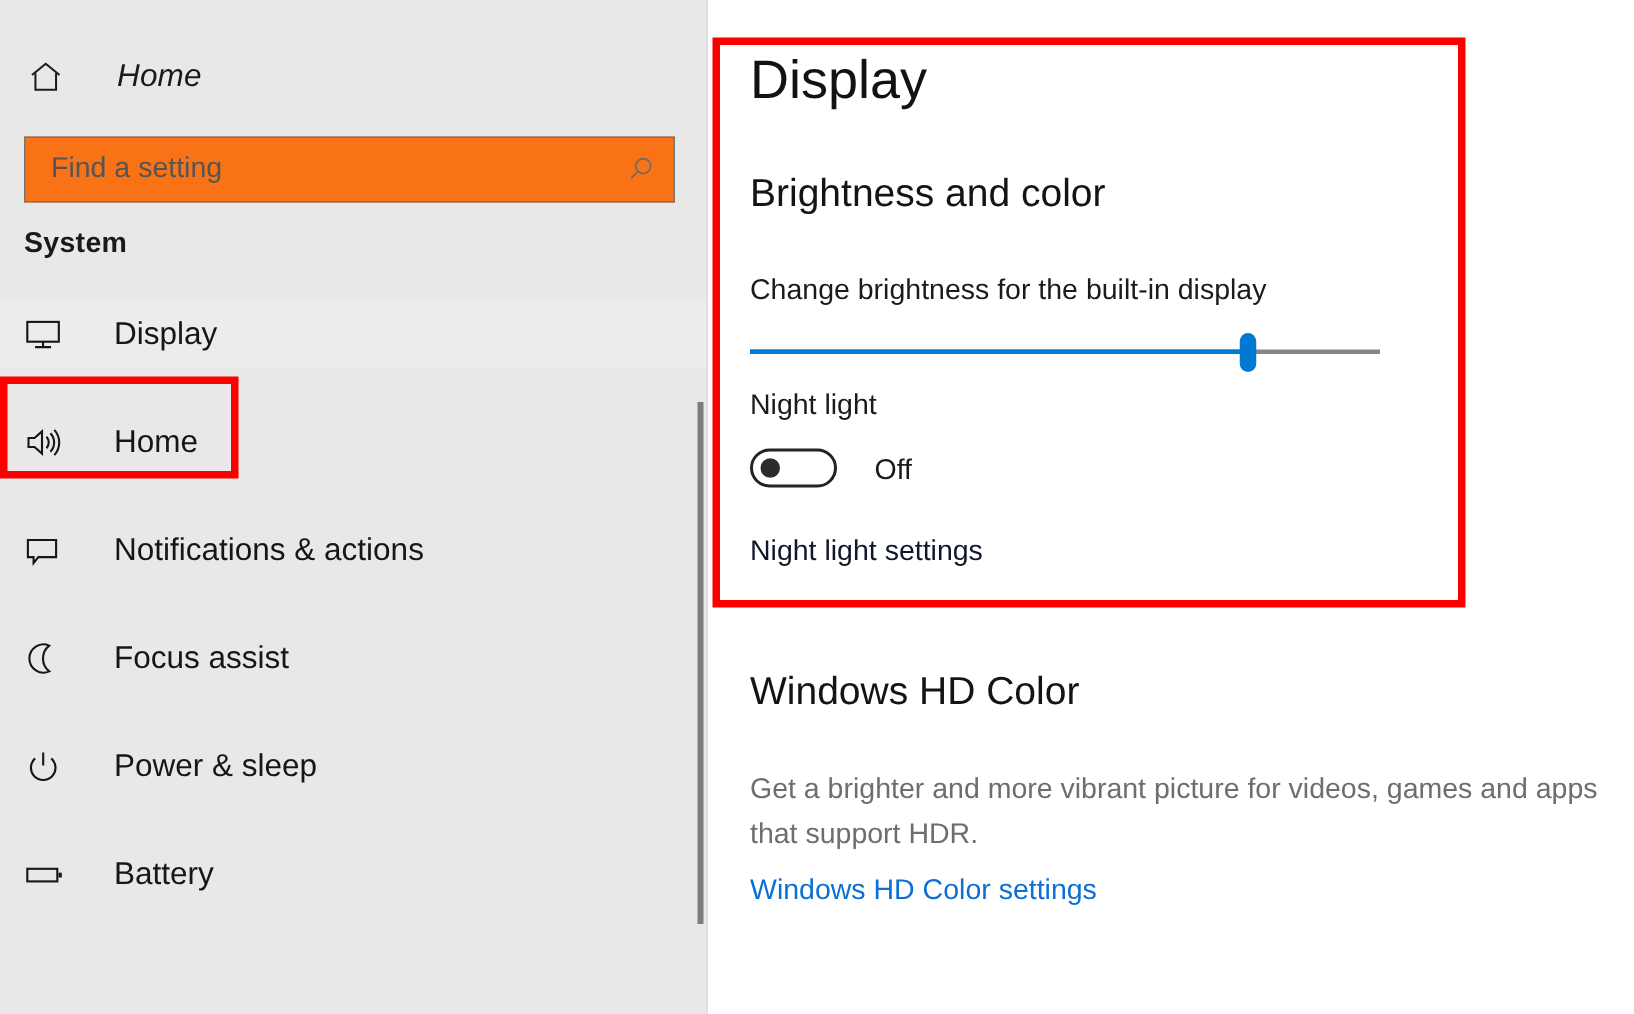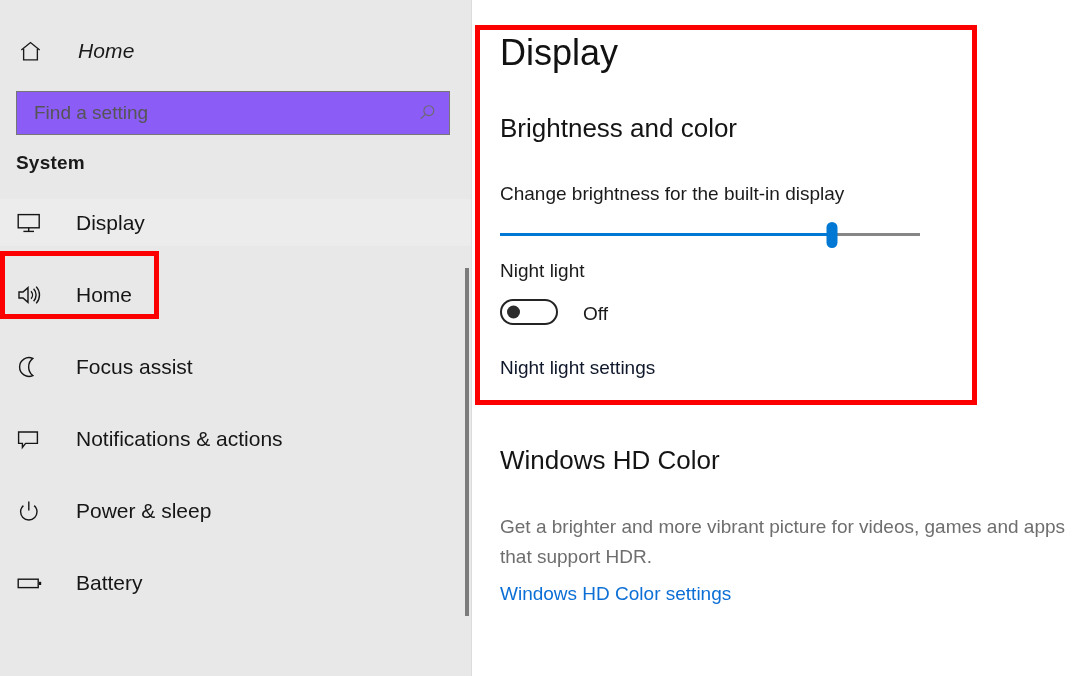--- a/index.html
+++ b/index.html
@@ -48,21 +48,21 @@
     font-size: 21px;
     color: #1a1a1a;
     margin-left: 26px;
     letter-spacing: .1px;
   }
 
   .search-wrap {
     margin: 17px 22px 0 16px;
     height: 44px;
     border: 1px solid #767676;
-    background: #8b5cf6;
+    background: #f97316;
     display: flex;
     align-items: center;
     box-sizing: border-box;
     position: relative;
   }
   .search-input {
     border: 0;
     background: transparent;
     outline: none;
     font-family: "Liberation Sans", sans-serif;
@@ -344,33 +344,33 @@
             <path d="M17.6 5.8 A9 9 0 0 1 17.6 18.2"></path>
             <path d="M20.2 3.6 A12.4 12.4 0 0 1 20.2 20.4"></path>
           </svg>
         </span>
         <span class="nav-label">Home</span>
       </div>
 
       <div class="nav-item">
         <span class="nav-icon">
           <svg width="26" height="24" viewBox="0 0 26 24" fill="none" stroke="#161616" stroke-width="1.4">
+            <path d="M2.6 5 L21.4 5 L21.4 16.4 L9.6 16.4 L6.4 20.4 L6.4 16.4 L2.6 16.4 Z"></path>
+          </svg>
+        </span>
+        <span class="nav-label">Notifications &amp; actions</span>
+      </div>
+
+      <div class="nav-item">
+        <span class="nav-icon">
+          <svg width="26" height="24" viewBox="0 0 26 24" fill="none" stroke="#161616" stroke-width="1.4">
             <path d="M16.8 3.4 A9.4 9.4 0 1 0 16.8 20.6 A11 11 0 0 1 16.8 3.4 Z"></path>
           </svg>
         </span>
         <span class="nav-label">Focus assist</span>
-      </div>
-
-      <div class="nav-item">
-        <span class="nav-icon">
-          <svg width="26" height="24" viewBox="0 0 26 24" fill="none" stroke="#161616" stroke-width="1.4">
-            <path d="M2.6 5 L21.4 5 L21.4 16.4 L9.6 16.4 L6.4 20.4 L6.4 16.4 L2.6 16.4 Z"></path>
-          </svg>
-        </span>
-        <span class="nav-label">Notifications &amp; actions</span>
       </div>
 
       <div class="nav-item">
         <span class="nav-icon">
           <svg width="26" height="24" viewBox="0 0 26 24" fill="none" stroke="#161616" stroke-width="1.4">
             <path d="M7.4 6.6 A8.2 8.2 0 1 0 18.2 6.6"></path>
             <line x1="12.8" y1="2.6" x2="12.8" y2="11.4"></line>
           </svg>
         </span>
         <span class="nav-label">Power &amp; sleep</span>

